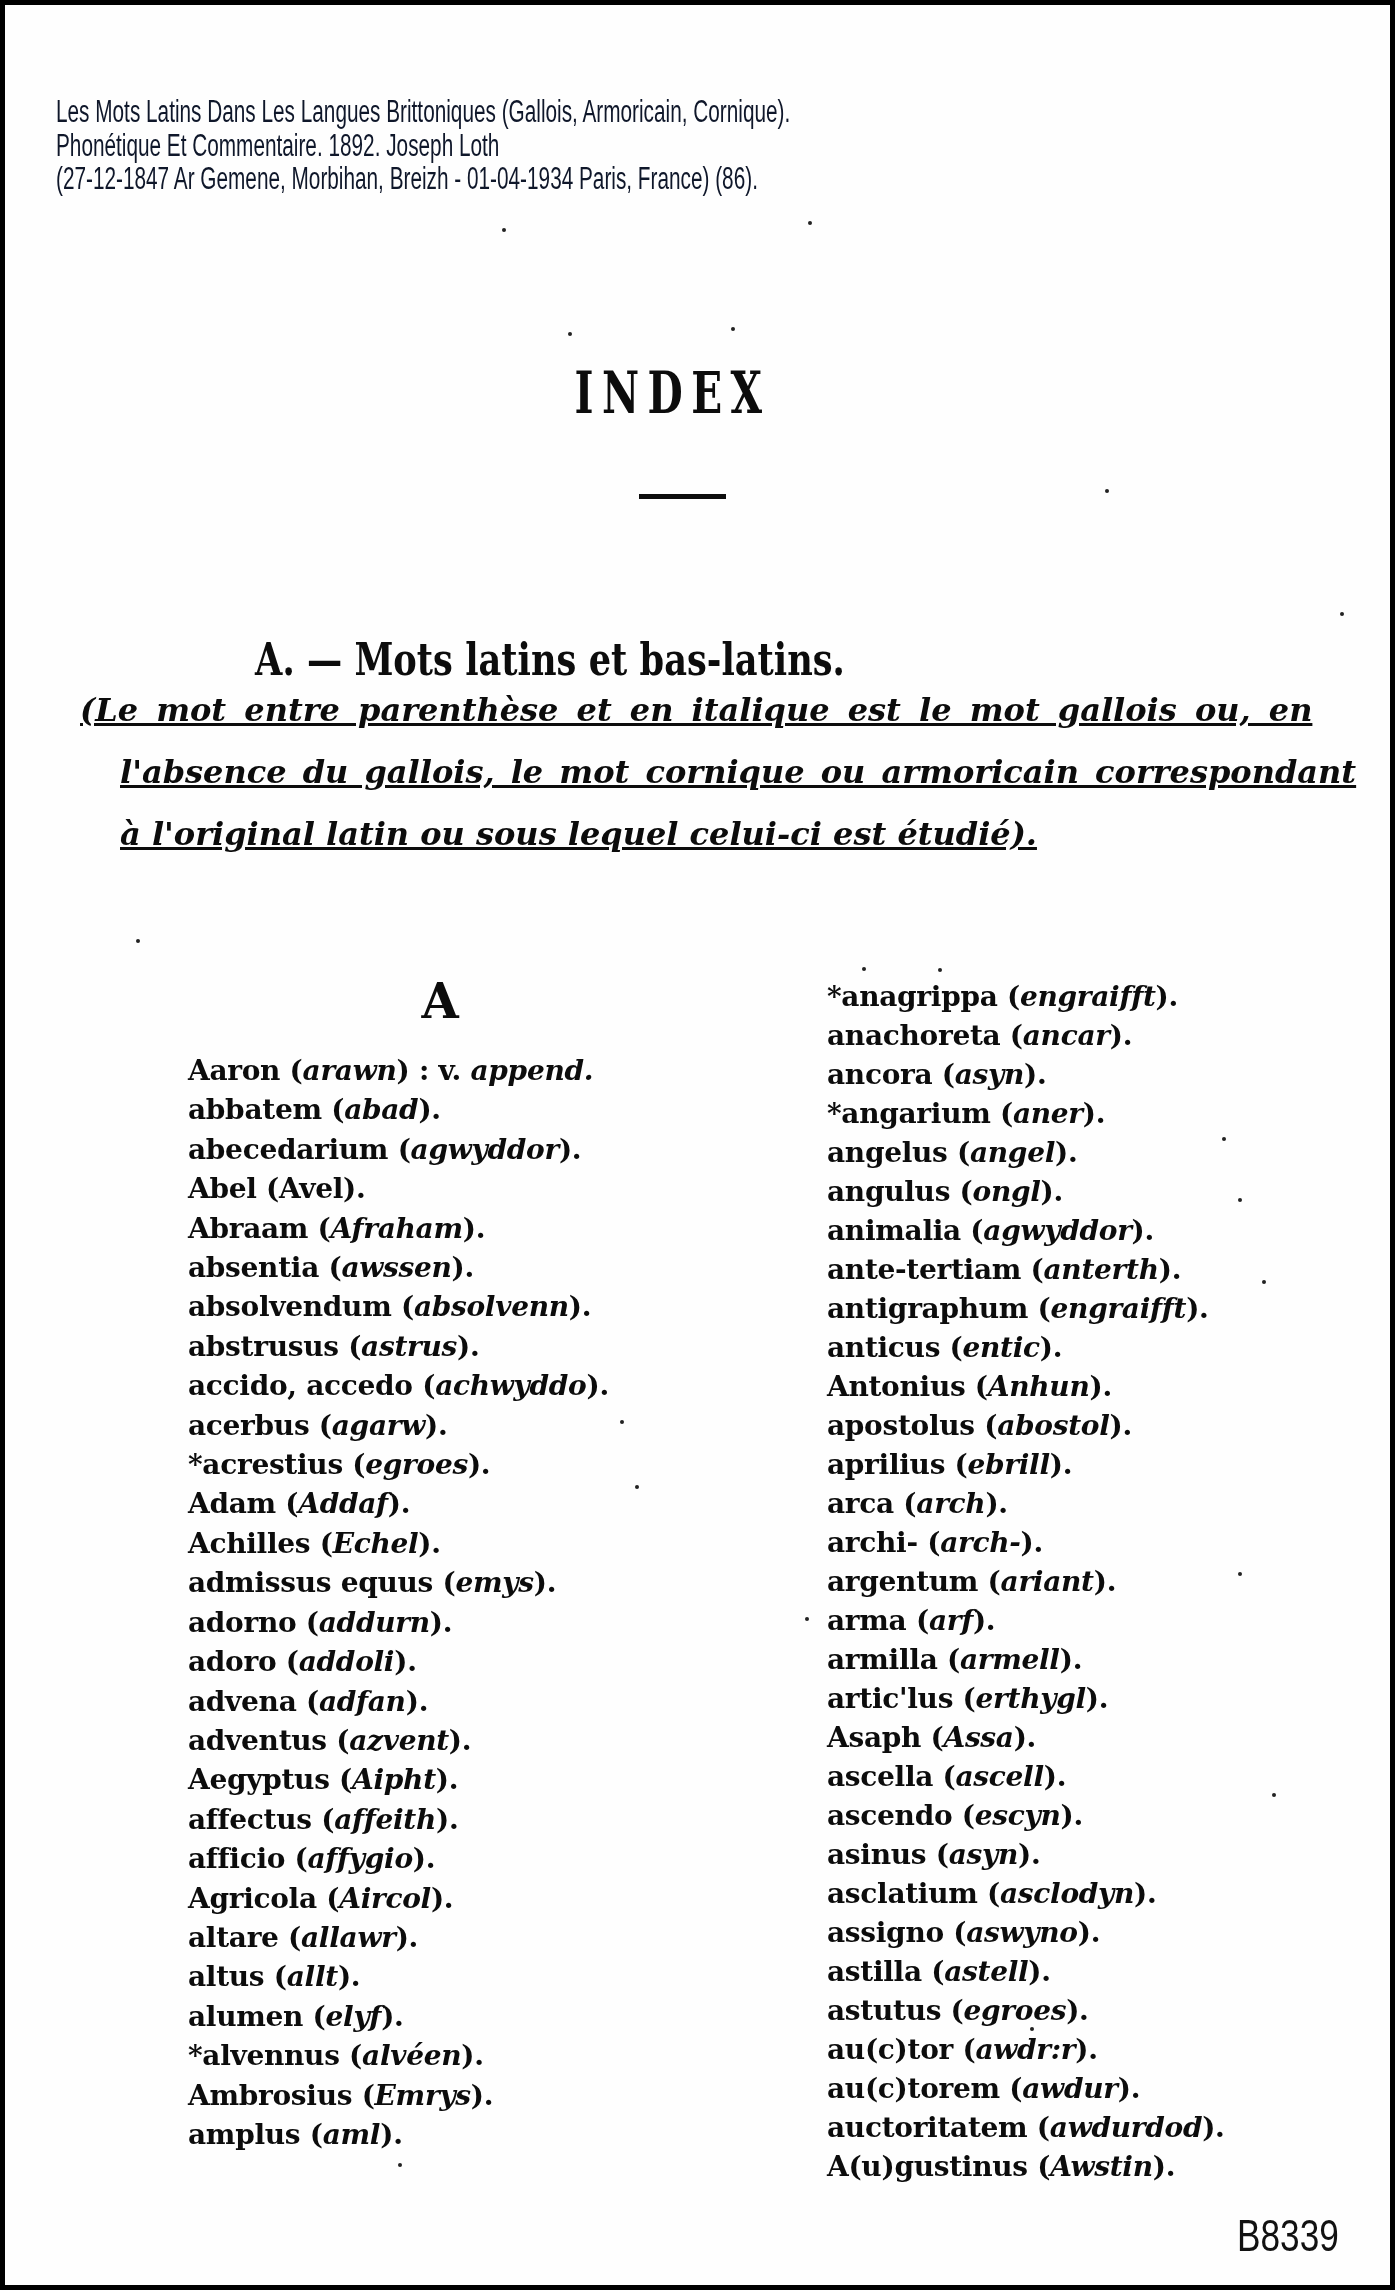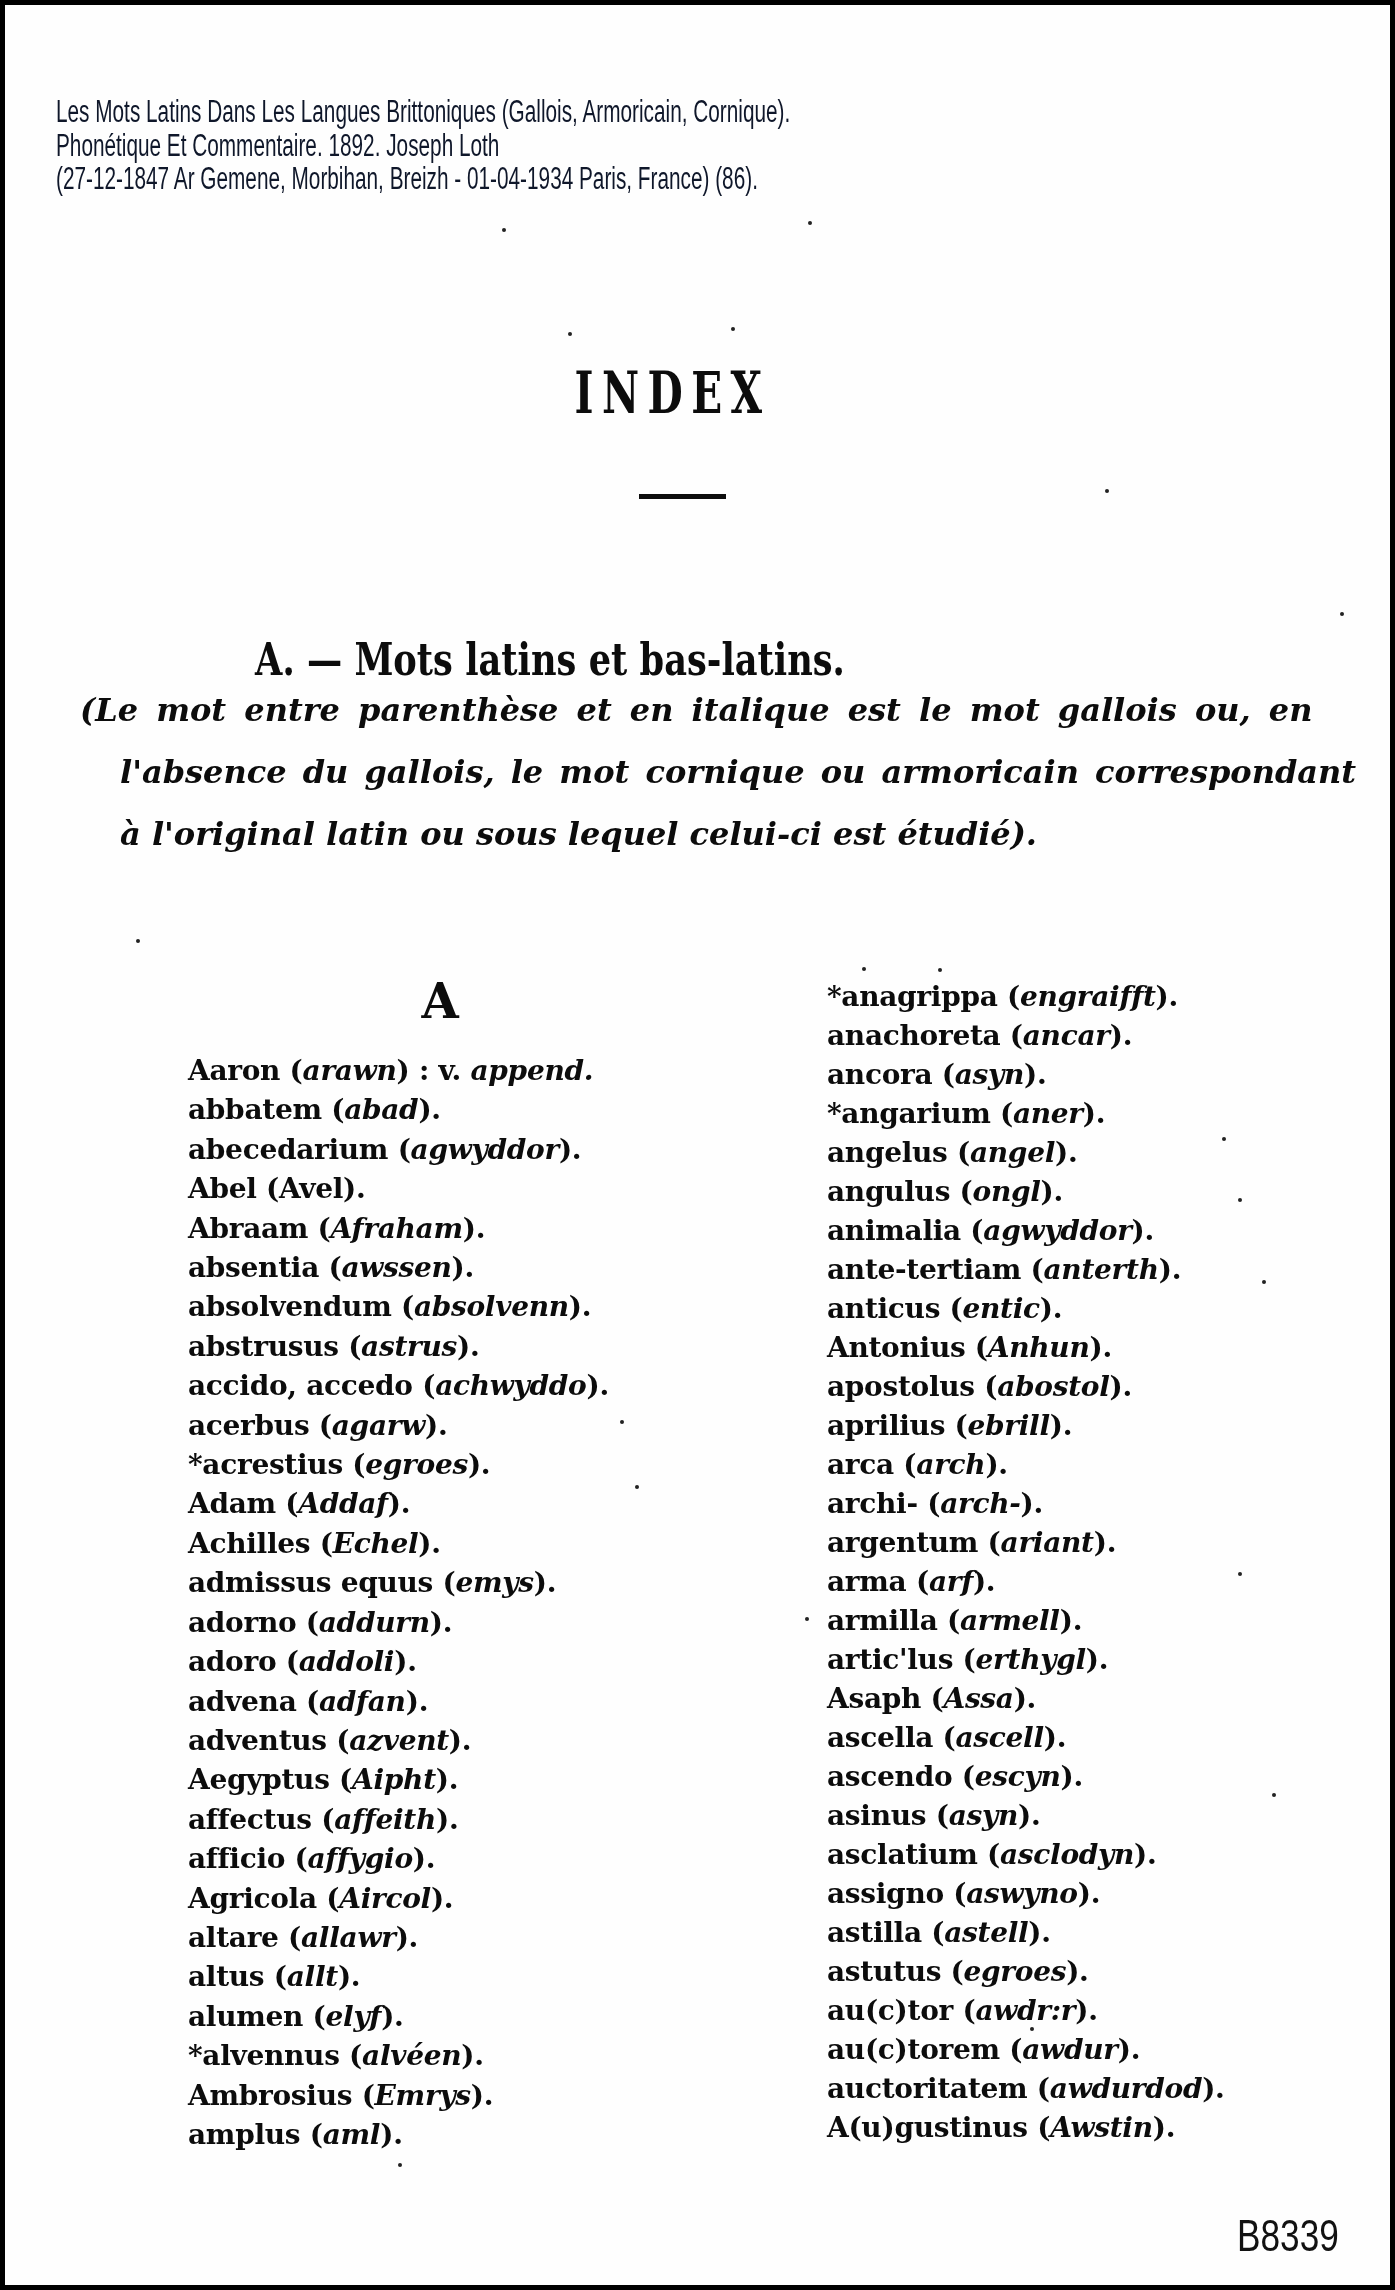--- a/index.html
+++ b/index.html
@@ -17,21 +17,21 @@
                font-weight:bold;font-size:58px;letter-spacing:12px;
                transform:scaleX(0.70);transform-origin:50% 50%;white-space:nowrap;}
   .title-rule{position:absolute;left:634px;top:489px;width:87px;height:5px;background:#0d0d0d;}
   
   .section-heading{position:absolute;left:75px;width:940px;top:629px;margin:0;text-align:center;
                    font-size:44px;font-weight:bold;white-space:nowrap;
                    transform:scaleX(0.80);transform-origin:50% 50%;}
   
   .intro{position:absolute;left:75px;top:674px;width:1120px;font-size:32px;line-height:62px;
          font-weight:bold;font-style:italic;}
-  .iline{white-space:nowrap;}
+  .iline{white-space:nowrap;text-decoration:underline;}
   .iline.sp1{word-spacing:7px;}
   .iline.sp2{word-spacing:5px;}
   .iline.indent{margin-left:40px;}
   
   .col-letter{position:absolute;left:75px;width:720px;top:972px;text-align:center;
               font-size:48px;font-weight:bold;line-height:1;}
   
   .col{position:absolute;font-size:28px;font-weight:bold;letter-spacing:-0.3px;}
   .col-left{left:183px;top:1046px;line-height:39.4px;}
   .col-right{left:822px;top:972px;line-height:39.0px;}
@@ -109,20 +109,21 @@
 
   <div class="col col-right">
       <div class="entry">*anagrippa (<i>engraifft</i>).</div>
       <div class="entry">anachoreta (<i>ancar</i>).</div>
       <div class="entry">ancora (<i>asyn</i>).</div>
       <div class="entry">*angarium (<i>aner</i>).</div>
       <div class="entry">angelus (<i>angel</i>).</div>
       <div class="entry">angulus (<i>ongl</i>).</div>
       <div class="entry">animalia (<i>agwyddor</i>).</div>
       <div class="entry">ante-tertiam (<i>anterth</i>).</div>
+      <div class="entry">antigraphum (<i>engraifft</i>).</div>
       <div class="entry">anticus (<i>entic</i>).</div>
       <div class="entry">Antonius (<i>Anhun</i>).</div>
       <div class="entry">apostolus (<i>abostol</i>).</div>
       <div class="entry">aprilius (<i>ebrill</i>).</div>
       <div class="entry">arca (<i>arch</i>).</div>
       <div class="entry">archi- (<i>arch-</i>).</div>
       <div class="entry">argentum (<i>ariant</i>).</div>
       <div class="entry">arma (<i>arf</i>).</div>
       <div class="entry">armilla (<i>armell</i>).</div>
       <div class="entry">artic'lus (<i>erthygl</i>).</div>

